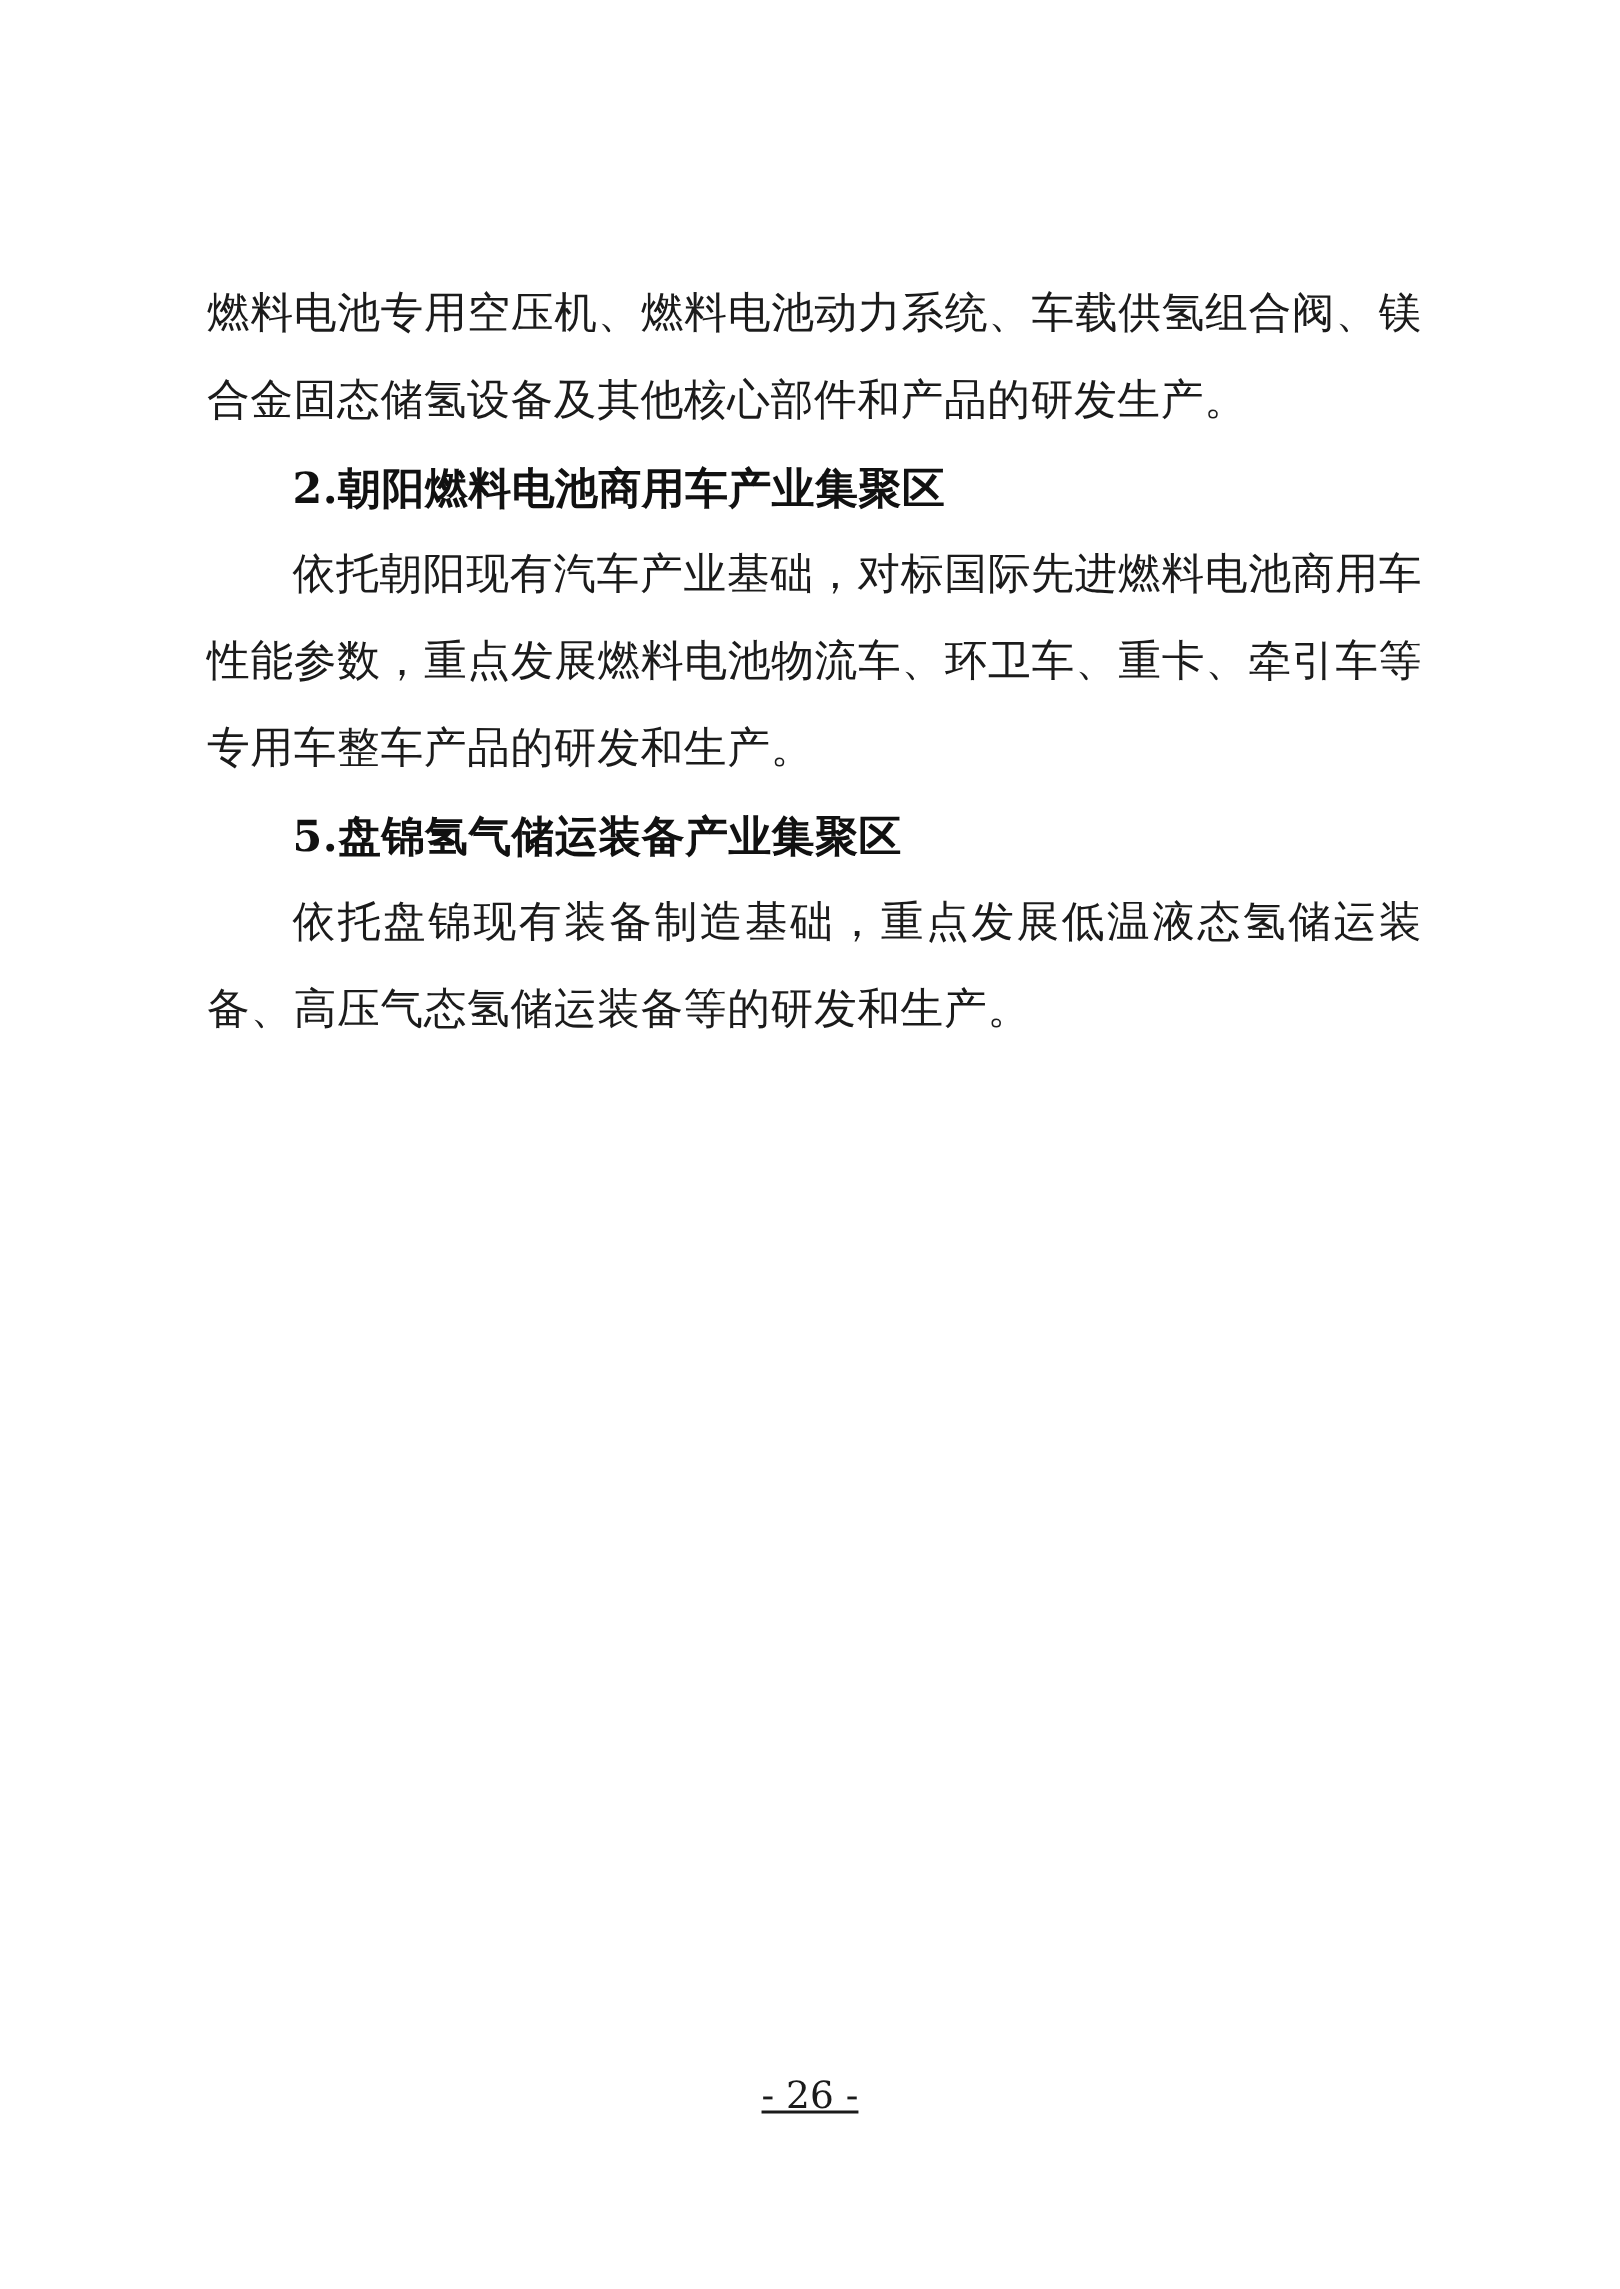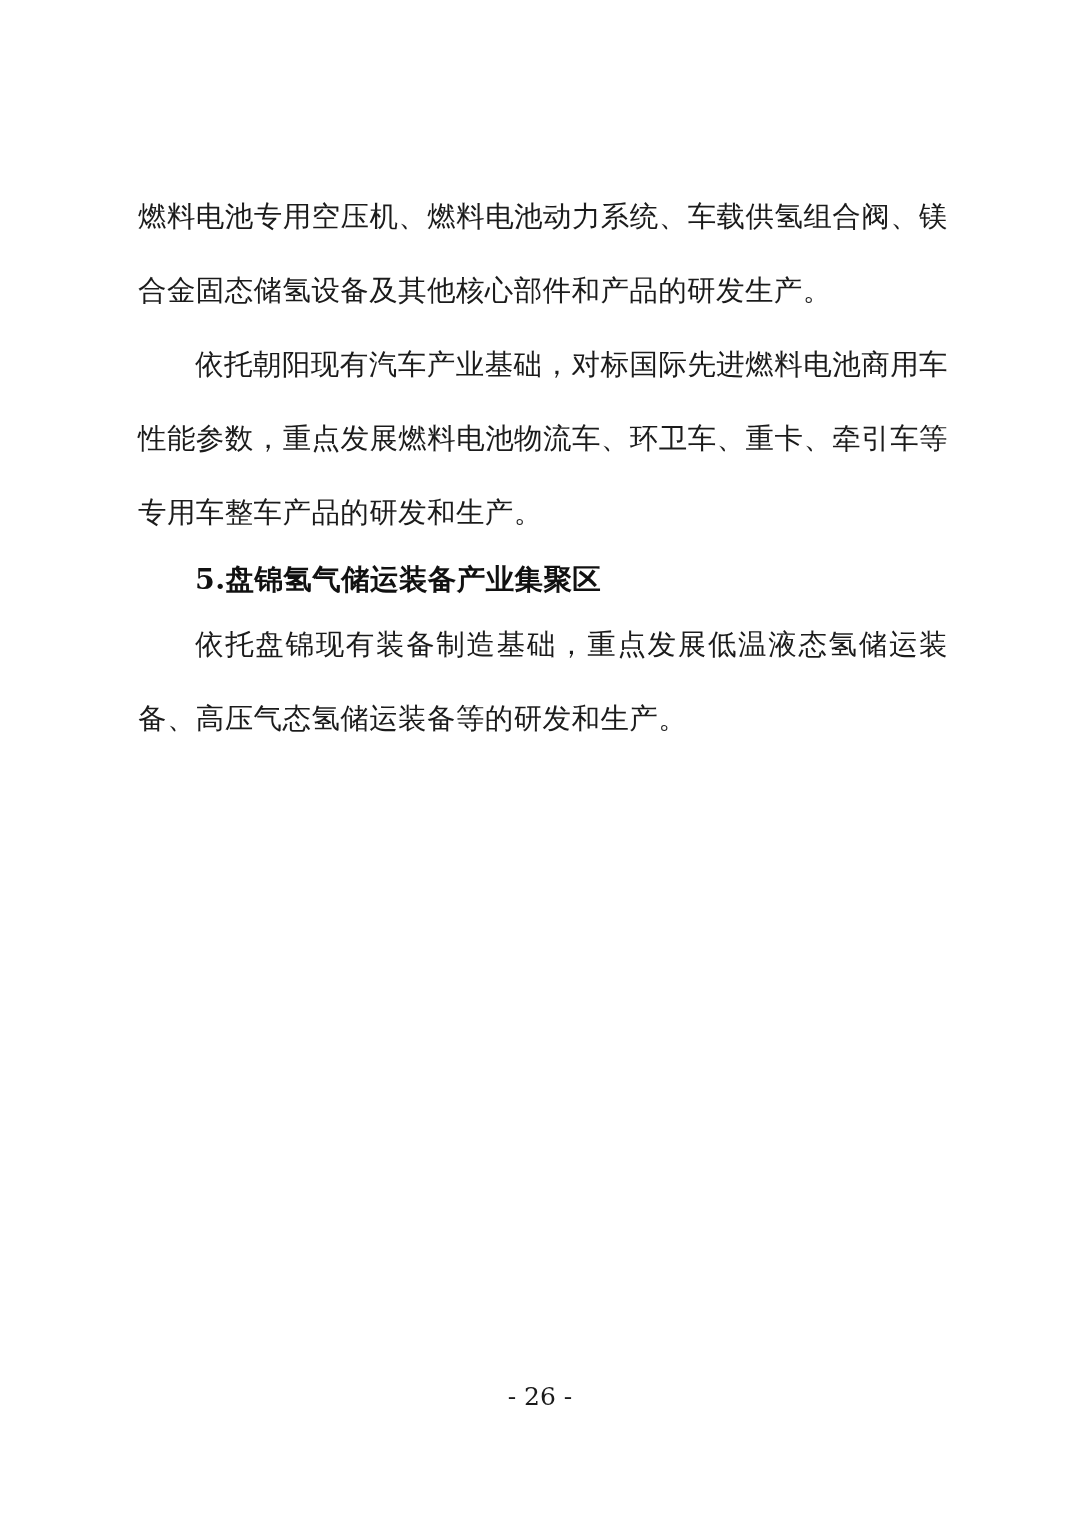--- a/index.html
+++ b/index.html
@@ -17,21 +17,21 @@
     color: #1a1a1a;
   }
   .content {
     position: absolute;
     left: 138px;
     top: 180px;
     width: 810px;
   }
   .para {
     font-size: 28.5px;
-    line-height: 74px;
+    line-height: 58px;
     letter-spacing: 0.4px;
     text-align: justify;
     text-justify: inter-ideograph;
     margin: 0;
     color: #1b1b1b;
   }
   .indent {
     text-indent: 57px;
   }
   .heading {
@@ -45,30 +45,32 @@
   }
   .footer {
     position: absolute;
     left: 0;
     top: 1382px;
     width: 1080px;
     text-align: center;
     font-size: 25px;
     color: #1b1b1b;
     font-family: "DejaVu Serif", "Liberation Serif", serif;
+    text-decoration: underline;
   }
 </style>
 </head>
 <body>
 
 <div class="page">
   <div class="content">
 
     <p class="para">燃料电池专用空压机、燃料电池动力系统、车载供氢组合阀、镁合金固态储氢设备及其他核心部件和产品的研发生产。</p>
 
+    <h3 class="heading">2.朝阳燃料电池商用车产业集聚区</h3>
 
     <p class="para indent">依托朝阳现有汽车产业基础，对标国际先进燃料电池商用车性能参数，重点发展燃料电池物流车、环卫车、重卡、牵引车等专用车整车产品的研发和生产。</p>
 
 
 
 
 
     <h3 class="heading">5.盘锦氢气储运装备产业集聚区</h3>
 
     <p class="para indent">依托盘锦现有装备制造基础，重点发展低温液态氢储运装备、高压气态氢储运装备等的研发和生产。</p>

